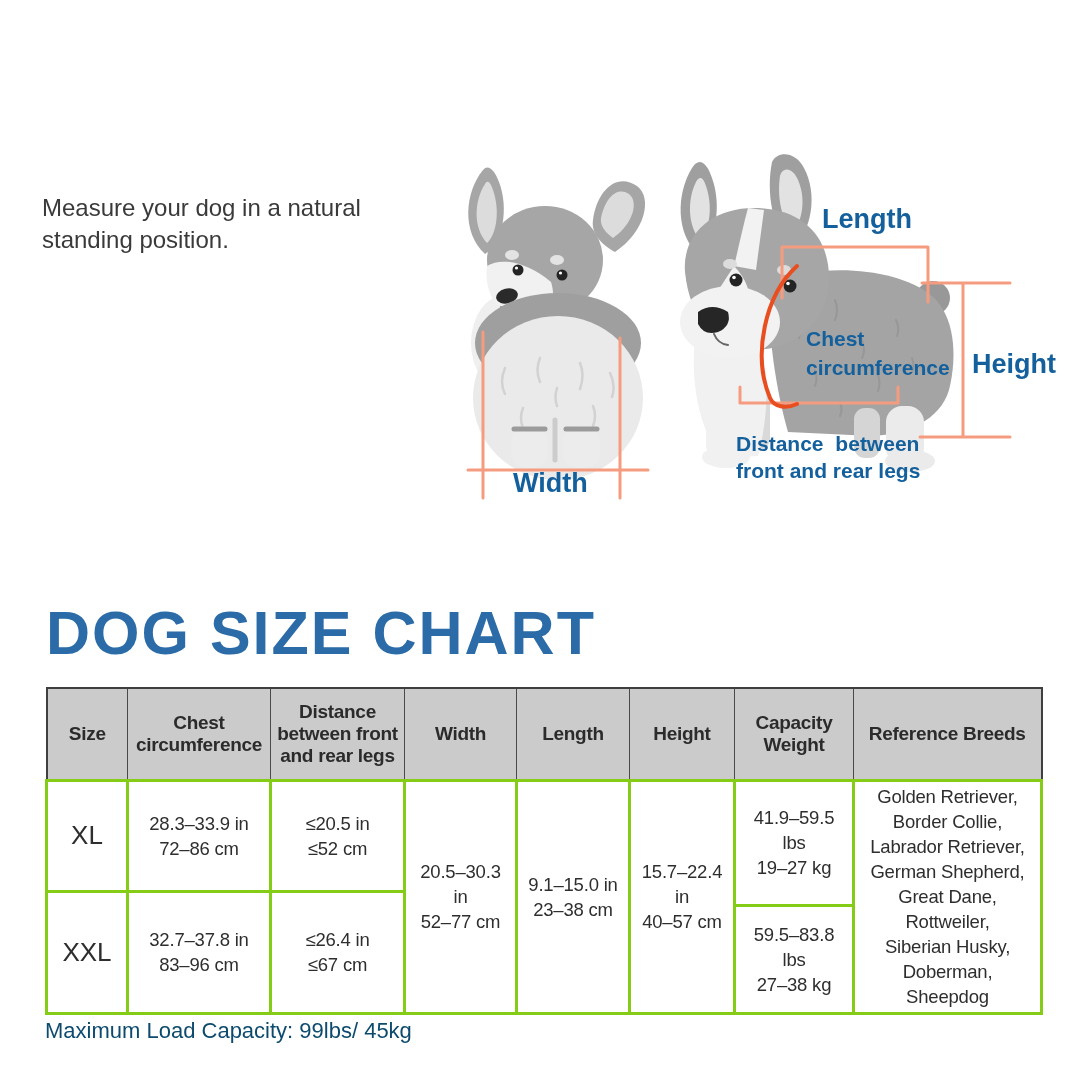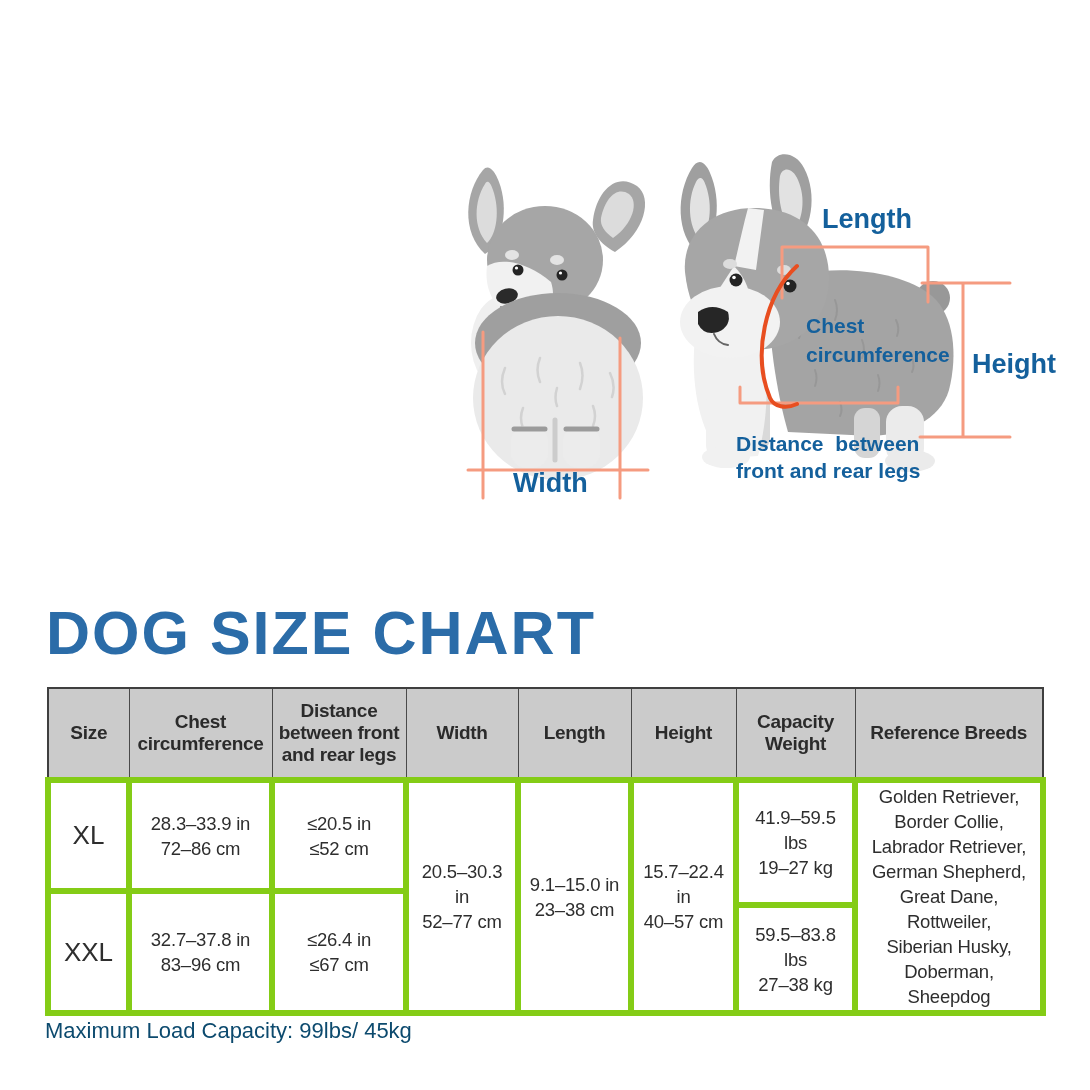--- a/index.html
+++ b/index.html
@@ -20,38 +20,38 @@
     position:absolute;left:42px;top:192px;width:402px;
     font-size:24px;line-height:32px;color:#3a3a3a;
   }
   #instructions p{margin:0 0 32px 0;}
   .hl-red{color:#f70d0a;font-weight:bold;}
   
   .diag-label{position:absolute;color:#14609c;font-weight:bold;}
   #label-length{left:822px;top:204px;font-size:27px;}
   #label-height{left:972px;top:349px;font-size:27px;}
   #label-width{left:513px;top:468px;font-size:27px;}
-  #label-chest{left:806px;top:311px;font-size:21px;line-height:29px;}
+  #label-chest{left:806px;top:324px;font-size:21px;line-height:29px;}
   #label-distance{left:736px;top:408px;font-size:21px;line-height:27px;margin-top:22px;}
   #label-distance .l1{word-spacing:6px;display:block;}
   #label-distance .l2{display:block;}
   .dog-svg{position:absolute;}
   #overlay-lines{position:absolute;left:0;top:0;pointer-events:none;}
   
   #size-table{
     position:absolute;left:45px;top:687px;width:995px;
     border-collapse:collapse;table-layout:fixed;
     font-size:18.5px;letter-spacing:-0.2px;color:#2e2e2e;
   }
   #size-table th{
     background:#cbcbcb;border:1px solid #4a4a4a;border-bottom:2px solid #3f3f3f;
     font-size:19px;font-weight:bold;letter-spacing:-0.3px;padding:0 2px;color:#2b2b2b;
   }
   #size-table td{
-    border:6px solid #84cc16;background:#ffffff;text-align:center;vertical-align:middle;
+    border:3px solid #84cc16;background:#ffffff;text-align:center;vertical-align:middle;
     padding:0 6px;line-height:25px;
   }
   #size-table{border:2px solid #3f3f3f;}
   #size-table thead tr{height:92px;}
   tr.row-a{height:111px;}
   tr.row-b{height:14px;}
   tr.row-c{height:108px;}
   td.size-cell{font-size:26px;letter-spacing:0;}
   td.breeds-cell{line-height:24px;}
   
@@ -61,20 +61,21 @@
   }
 </style>
 </head>
 <body>
 
 <div id="canvas">
 
   <div class="big-title" id="title-chart">DOG SIZE CHART</div>
 
   <div id="instructions">
+    <p>Measure your dog in a natural standing position.</p>
   </div>
 
   <svg class="dog-svg" style="left:445px;top:158px;" width="215" height="345" viewBox="0 0 215 345">
     <path d="M38,12 C20,34 16,74 40,96 C58,86 64,50 54,24 C49,11 43,6 38,12 Z" fill="#a6a6a6"></path>
     <path d="M40,26 C29,43 28,70 42,85 C52,76 55,52 48,32 C45,23 42,22 40,26 Z" fill="#dcdcdc"></path>
     <path d="M148,62 C152,32 172,14 192,28 C208,40 200,74 170,94 C155,86 146,74 148,62 Z" fill="#a6a6a6"></path>
     <path d="M156,60 C160,40 172,28 184,36 C194,44 188,66 168,80 C160,74 155,68 156,60 Z" fill="#dcdcdc"></path>
     <ellipse cx="60" cy="185" rx="34" ry="48" fill="#efefef"></ellipse>
     <ellipse cx="100" cy="102" rx="58" ry="54" fill="#a6a6a6"></ellipse>
     <path d="M42,108 C38,140 58,162 86,160 C104,158 112,142 106,124 C84,106 58,98 42,108 Z" fill="#f1f1f1"></path>

